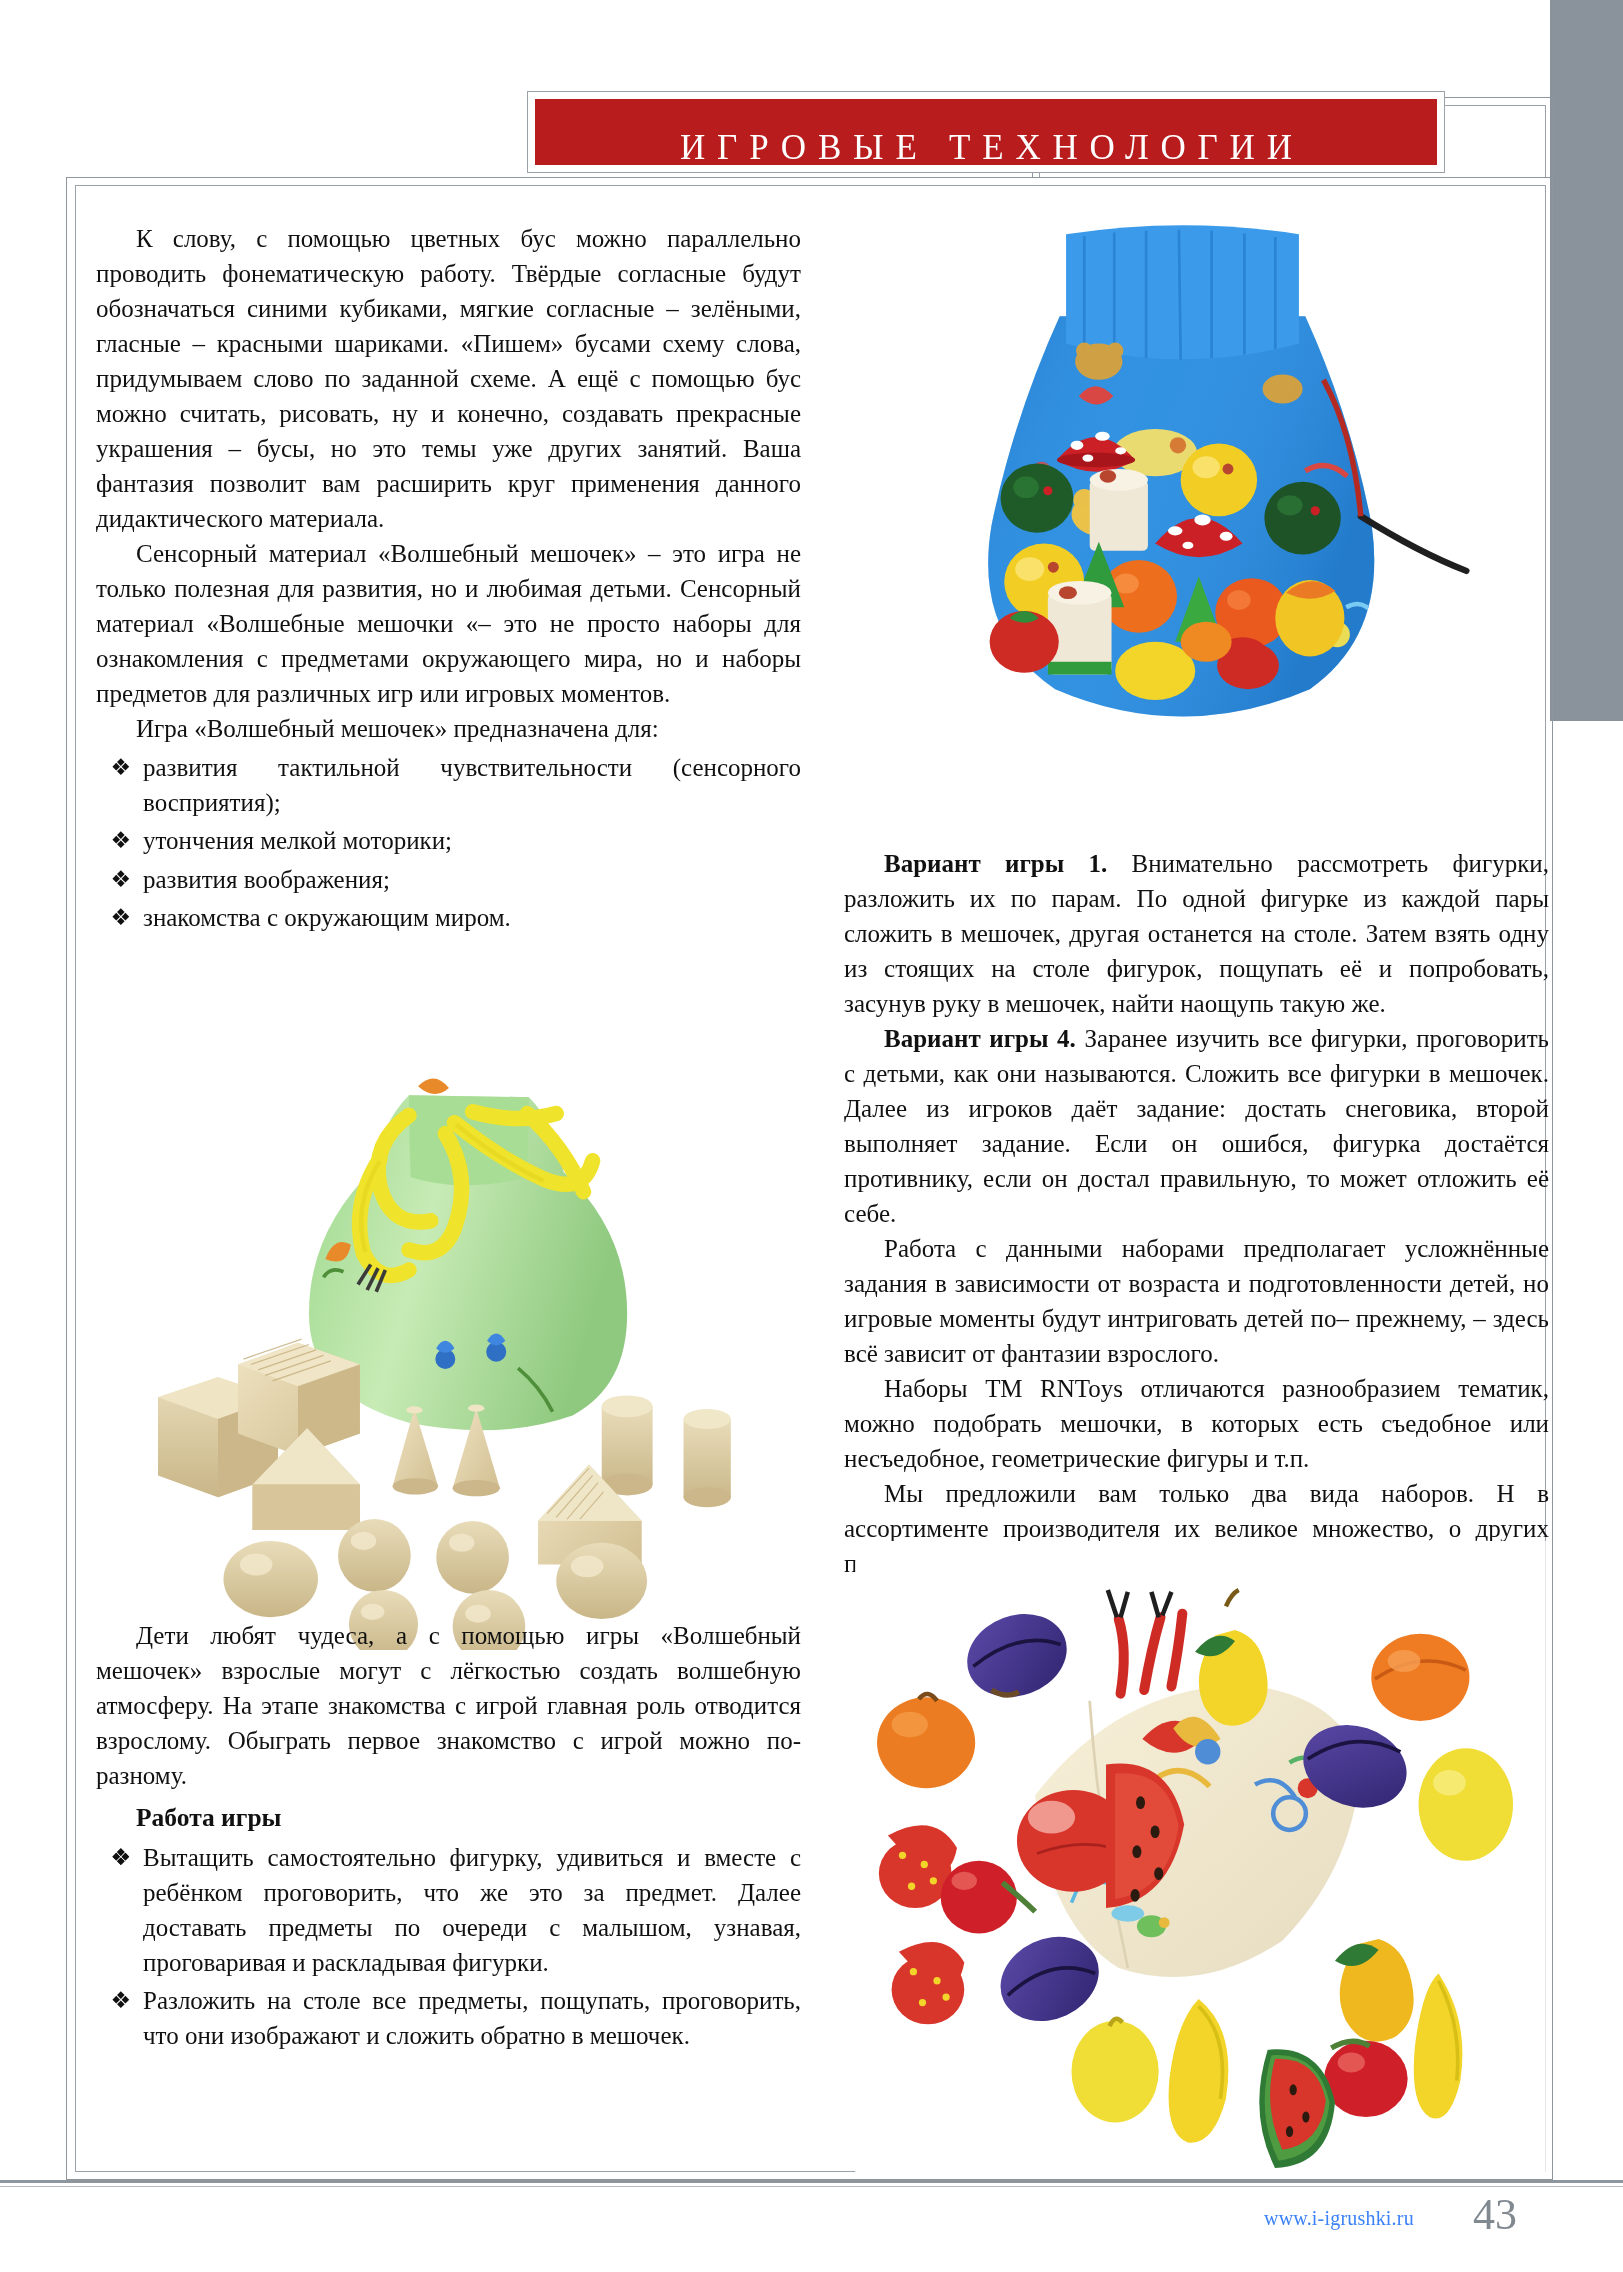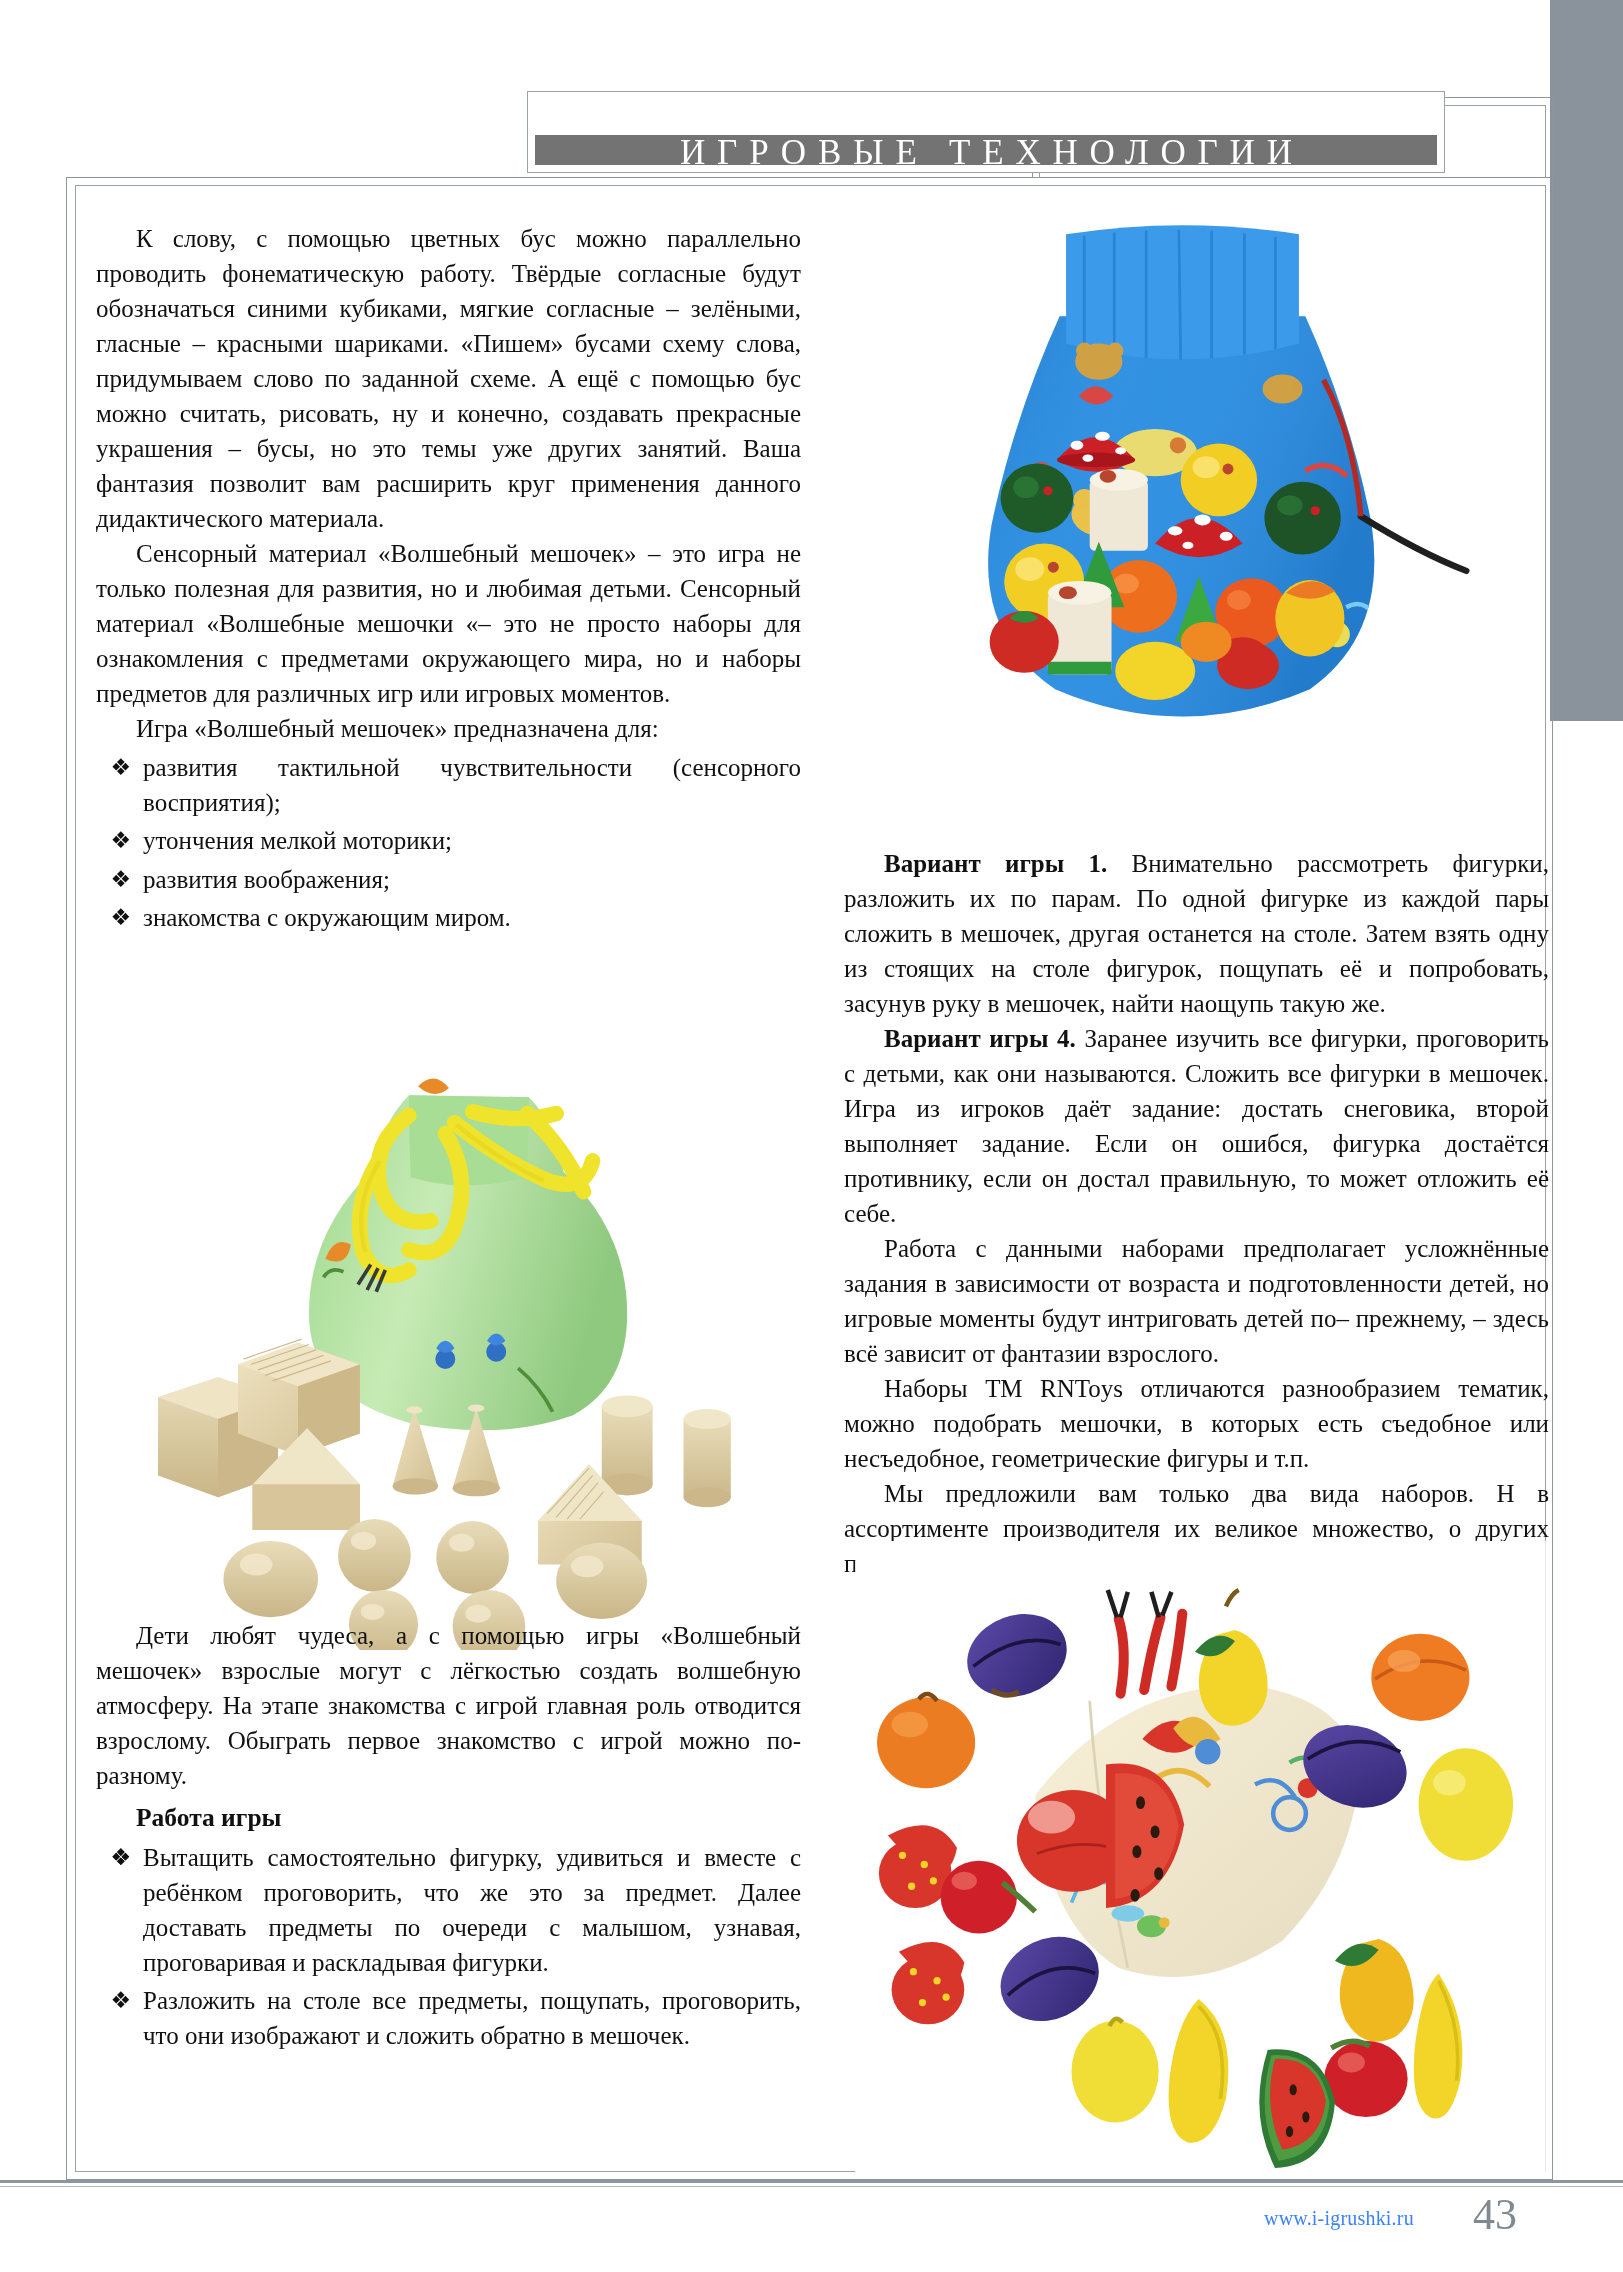--- a/index.html
+++ b/index.html
@@ -93,25 +93,24 @@
     inset: 0;
     border: 1.8px solid #9aa1a9;
     background: #ffffff;
   }
   .banner-bar {
     position: absolute;
     left: 8.2px;
     top: 8.2px;
     right: 8.2px;
     bottom: 8.2px;
-    background: #737373;
+    background: #b91c1c;
     display: flex;
-    align-items: flex-start;
+    align-items: flex-end;
     justify-content: center;
-    margin-top: 36px;
   }
   .banner-title {
     color: #ffffff;
     font-size: 35px;
     letter-spacing: 11.8px;
     font-family: "Liberation Serif", "DejaVu Serif", serif;
     text-indent: 11.8px;
     white-space: nowrap;
     line-height: 1;
   }
@@ -366,21 +365,21 @@
         <ellipse cx="386" cy="478" rx="28" ry="22" fill="#ef8a22"></ellipse>
       </g>
     </svg>
   </div>
 
   <div class="col col-right">
     <p class="body">
       <span class="runin">Вариант игры 1.</span><span> Внимательно рассмотреть фигурки, разложить их по парам. По одной фигурке из каждой пары сложить в мешочек, другая останется на столе. Затем взять одну из стоящих на столе фигурок, пощупать её и попро­бовать, засунув руку в мешочек, найти наощупь такую же.</span>
     </p>
     <p class="body">
-      <span class="runin">Вариант игры 4.</span><span> Заранее изучить все фигурки, прого­ворить с детьми, как они называются. Сложить все фигурки в мешочек. Игра из игроков даёт задание: достать снеговика, второй выполняет задание. Если он ошибся, фигурка достаётся противнику, если он достал правильную, то может отложить её себе.</span>
+      <span class="runin">Вариант игры 4.</span><span> Заранее изучить все фигурки, прого­ворить с детьми, как они называются. Сложить все фигурки в мешочек. Далее из игроков даёт задание: достать снеговика, второй выполняет задание. Если он ошибся, фигурка достаётся противнику, если он достал правильную, то может отложить её себе.</span>
     </p>
     <p class="body">Работа с данными наборами предполагает усложнён­ные задания в зависимости от возраста и подготовленно­сти детей, но игровые моменты будут интриговать детей по– прежнему, – здесь всё зависит от фантазии взрослого.</p>
     <p class="body">Наборы ТМ RNToys отличаются разнообразием тема­тик, можно подобрать мешочки, в которых есть съедобное или несъедобное, геометрические фигуры и т.п.</p>
     <p class="body">Мы предложили вам только два вида наборов. Н в ассортименте производителя их великое множество, о других пособиях читайте в следующих выпусках!</p>
   </div>
 
   <div class="fig fig-green-bag">
     <svg viewBox="0 0 720 650" xmlns="http://www.w3.org/2000/svg">
       <rect width="720" height="650" fill="#ffffff"></rect>
       <defs>

